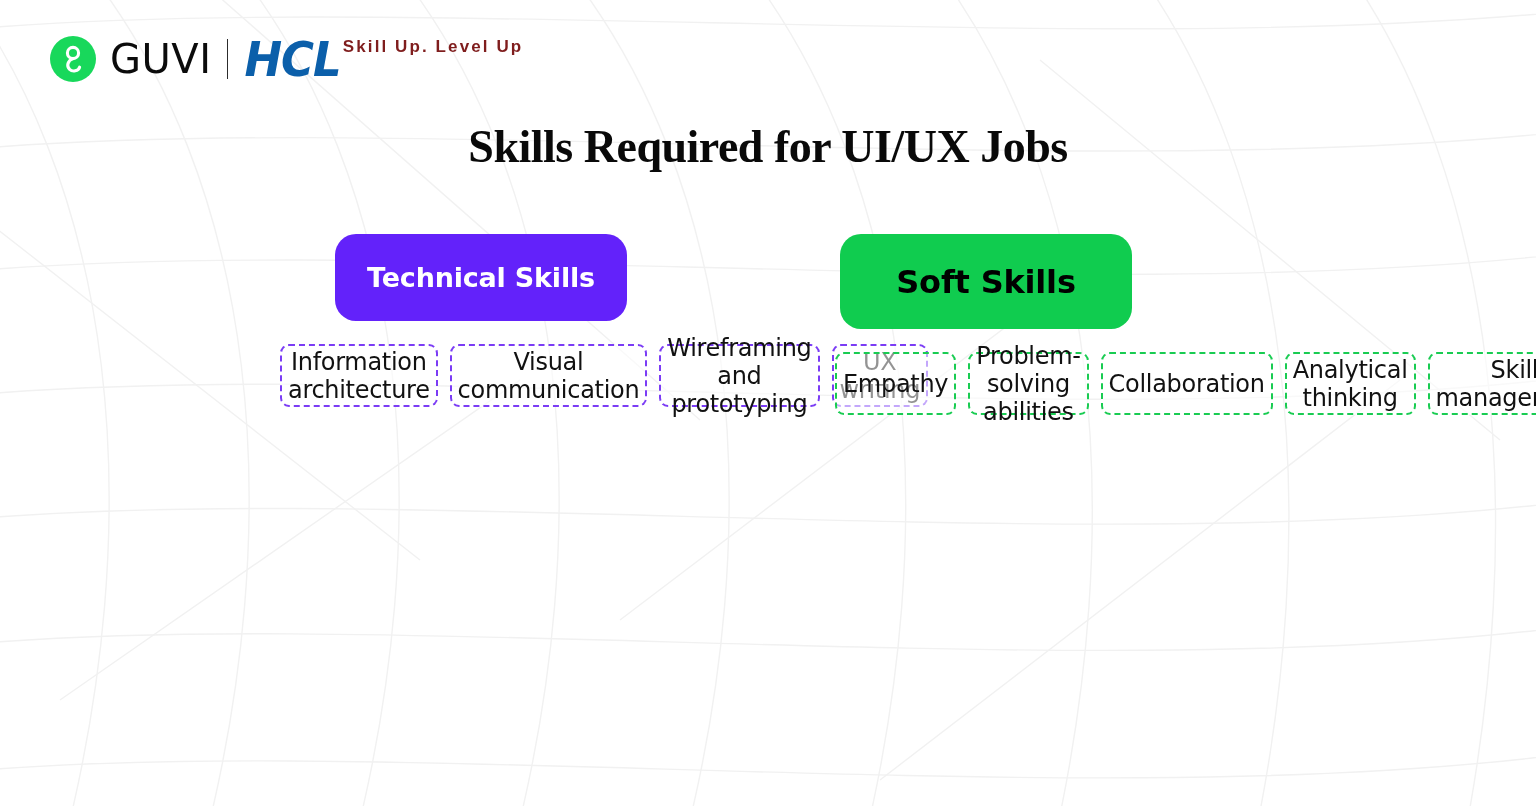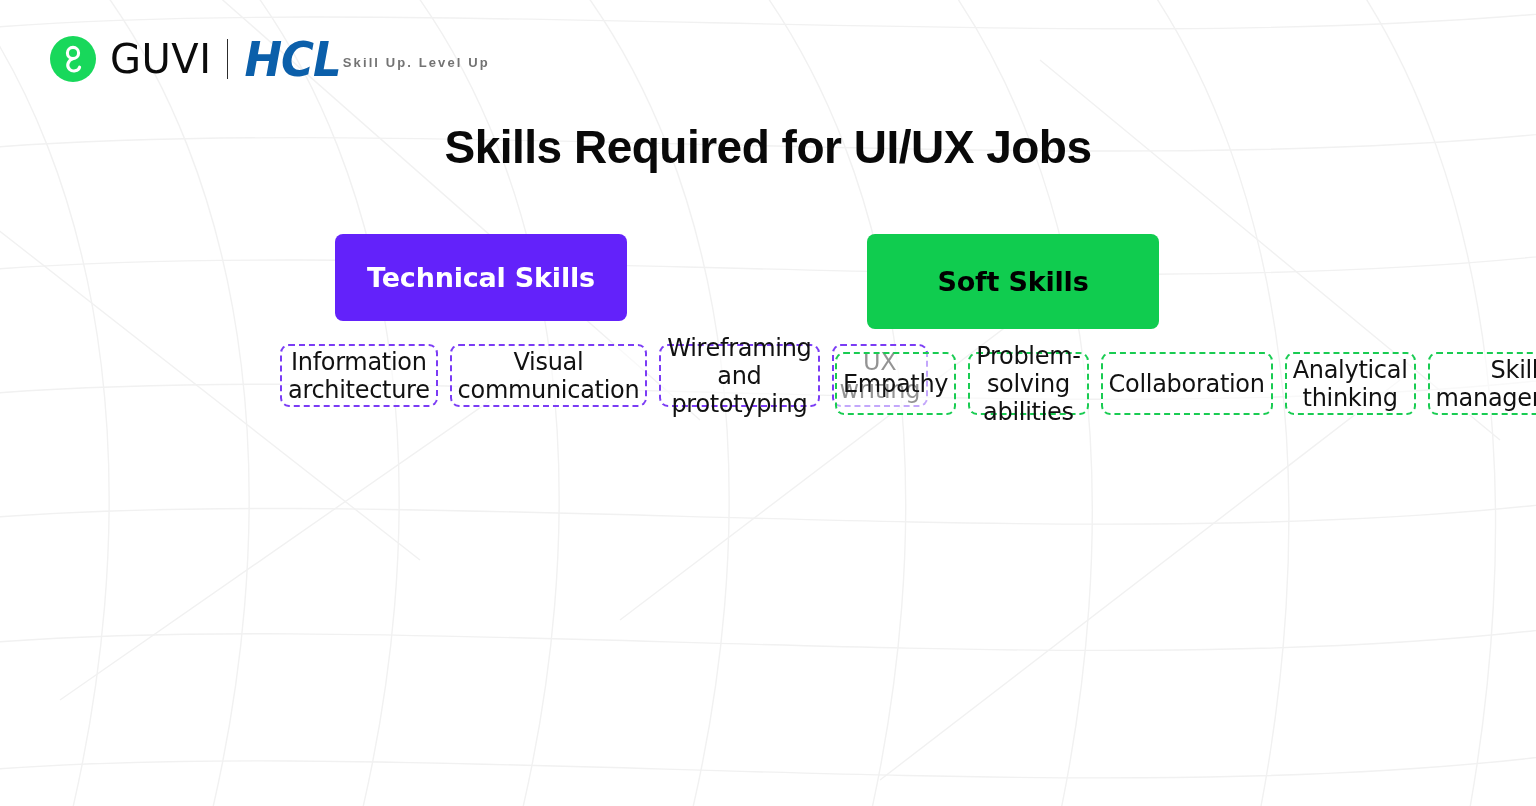--- a/index.html
+++ b/index.html
@@ -84,36 +84,36 @@
     font-weight: 700;
     font-style: italic;
     letter-spacing: -1px;
     color: #0B5FAA;
     line-height: 1;
     transform: scaleY(1.08);
   }
 
   #brand-tagline {
     font-family: "Liberation Sans", sans-serif;
-    font-size: 13px;
+    font-size: 17px;
     font-weight: 600;
     letter-spacing: 2.1px;
-    color: #737373;
-    margin-top: 23px;
+    color: #7f1d1d;
+    margin-top: 5px;
     margin-left: 2px;
   }
 
   
   #page-title {
     position: absolute;
     top: 120px;
     left: 0;
     width: 1536px;
     text-align: center;
-    font-family: Liberation Sans, sans-serif;
+    font-family: Liberation Serif, serif;
     font-size: 46px;
     font-weight: 700;
     letter-spacing: -0.5px;
     color: #090909;
   }
 
   
   #columns {
     position: absolute;
     top: 234px;
@@ -124,21 +124,21 @@
 
   .column {
     position: absolute;
     top: 0;
   }
 
   #column-technical { left: 280px;  width: 403px; }
   #column-soft     { left: 835px;  width: 336px; }
 
   .column-header {
-    border-radius: 8px;
+    border-radius: 21px;
     display: flex;
     align-items: center;
     justify-content: center;
     font-family: "DejaVu Sans", sans-serif;
     font-weight: 700;
     letter-spacing: -0.2px;
   }
 
   #header-technical {
     width: 292px;
@@ -146,24 +146,24 @@
     margin: 0 auto;
     margin-left: 55px;
     background: #6322FA;
     color: #ffffff;
     font-size: 27px;
   }
 
   #header-soft {
     width: 292px;
     height: 95px;
-    margin-left: 32px;
+    margin-left: 5px;
     background: #10CC4F;
     color: #000000;
-    font-size: 27px;
+    font-size: 32px;
   }
 
   .skill-list {
     margin-top: 0;
     display: flex;
     flex-direction: row;
   }
 
   #list-technical { margin-top: 23px; gap: 12px; width: 403px; }
   #list-soft      { margin-top: 23px; gap: 12px; width: 336px; }

